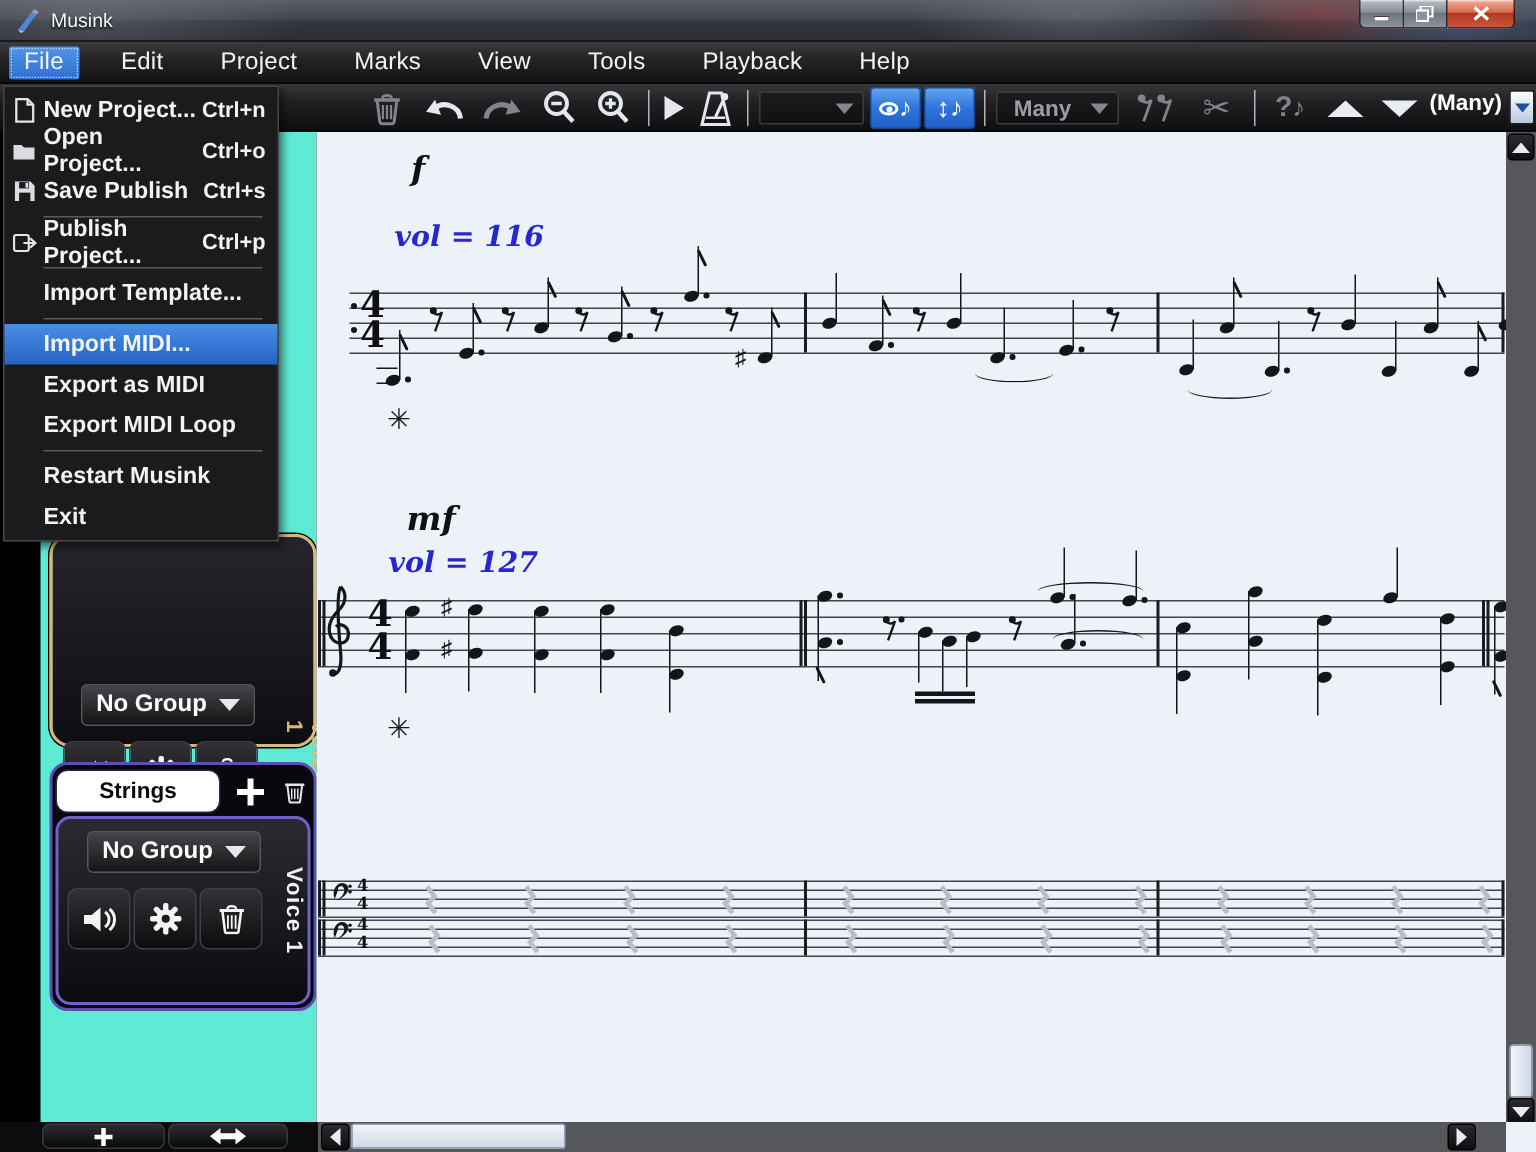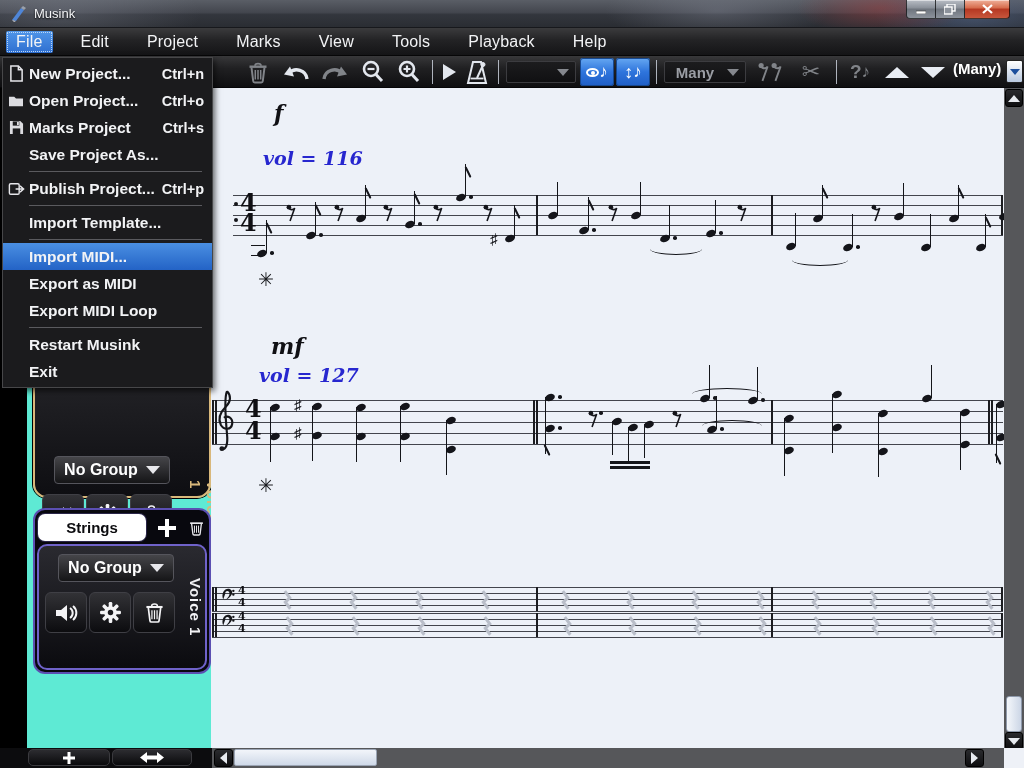--- a/index.html
+++ b/index.html
@@ -95,21 +95,21 @@
     background:linear-gradient(180deg,#323236,#0c0c0f); display:flex; align-items:center; justify-content:center; color:#f4f4f6; }
   .voicev { position:absolute; writing-mode:vertical-rl; font-weight:bold; font-size:15px; letter-spacing:1px; }
   #stringsHdr { position:absolute; left:11px; top:426px; width:108px; height:27px; background:#fff; border-radius:7px;
     display:flex; align-items:center; justify-content:center; color:#0b0b0e; font-weight:bold; font-size:15px; box-shadow:0 0 0 1px #2a2548; }
   #addVoiceBtn { position:absolute; left:124px; top:425px; width:32px; height:29px; display:flex; align-items:center; justify-content:center; color:#fff; }
   #delTrackBtn { position:absolute; left:158px; top:427px; width:22px; height:25px; display:flex; align-items:center; justify-content:center; color:#e6e6ea; }
   #panel2inner { position:absolute; left:10px; top:456px; width:170px; height:126px; border:2px solid #6f62c9; border-radius:10px;
     background:linear-gradient(180deg,#2a2a30,#0b0b0f); }
 
   
-  #filemenu { position:absolute; left:2px; top:57px; width:211px; background:#1b1b1d; border:1px solid #474749;
+  #filemenu { position:absolute; left:2px; top:57px; width:184px; background:#1b1b1d; border:1px solid #474749;
     box-shadow:2px 3px 6px rgba(0,0,0,.6); z-index:50; padding:2px 0; }
   .fmrow { height:27px; display:flex; align-items:center; color:#f2f3f5; font-size:15.5px; font-weight:bold; padding-right:8px; }
   .fmrow .fmicon { width:26px; display:flex; align-items:center; justify-content:center; }
   .fmrow .fmlabel { flex:1; }
   .fmrow .fmshort { font-size:14.5px; }
   .fmrow.hl { background:linear-gradient(180deg,#4a8fe2,#2363c6); }
   .fmsep { height:1px; background:#5a5a5e; margin:3px 10px 3px 26px; }
 
   
   #vscroll { position:absolute; left:1004px; top:88px; width:20px; height:660px; background:#56575a; z-index:4; }
@@ -790,27 +790,22 @@
       </div>
       <div class="fmrow">
         <span class="fmicon">
           <svg width="15" height="15" viewBox="0 0 16 16">
             <path d="M1 1 h11 l3 3 v11 H1 Z" fill="#dcdce0"></path>
             <rect x="4" y="9" width="8" height="6" fill="#1b1b1d"></rect>
             <rect x="4" y="1.5" width="7" height="4.5" fill="#1b1b1d"></rect>
             <rect x="8.5" y="2" width="2" height="3.5" fill="#dcdce0"></rect>
           </svg>
         </span>
-        <span class="fmlabel">Marks Project</span>
+        <span class="fmlabel">Save Publish</span>
         <span class="fmshort">Ctrl+s</span>
-      </div>
-      <div class="fmrow">
-        <span class="fmicon"></span>
-        <span class="fmlabel">Save Project As...</span>
-        <span class="fmshort"></span>
       </div>
       <div class="fmsep"></div>
       <div class="fmrow">
         <span class="fmicon">
           <svg width="17" height="16" viewBox="0 0 18 18" fill="none" stroke="#e6e6ea" stroke-width="1.6">
             <rect x="1" y="3" width="11" height="12" rx="1.5"></rect>
             <path d="M8 9 h8 M13 5.5 L17 9 L13 12.5"></path>
           </svg>
         </span>
         <span class="fmlabel">Publish Project...</span>

